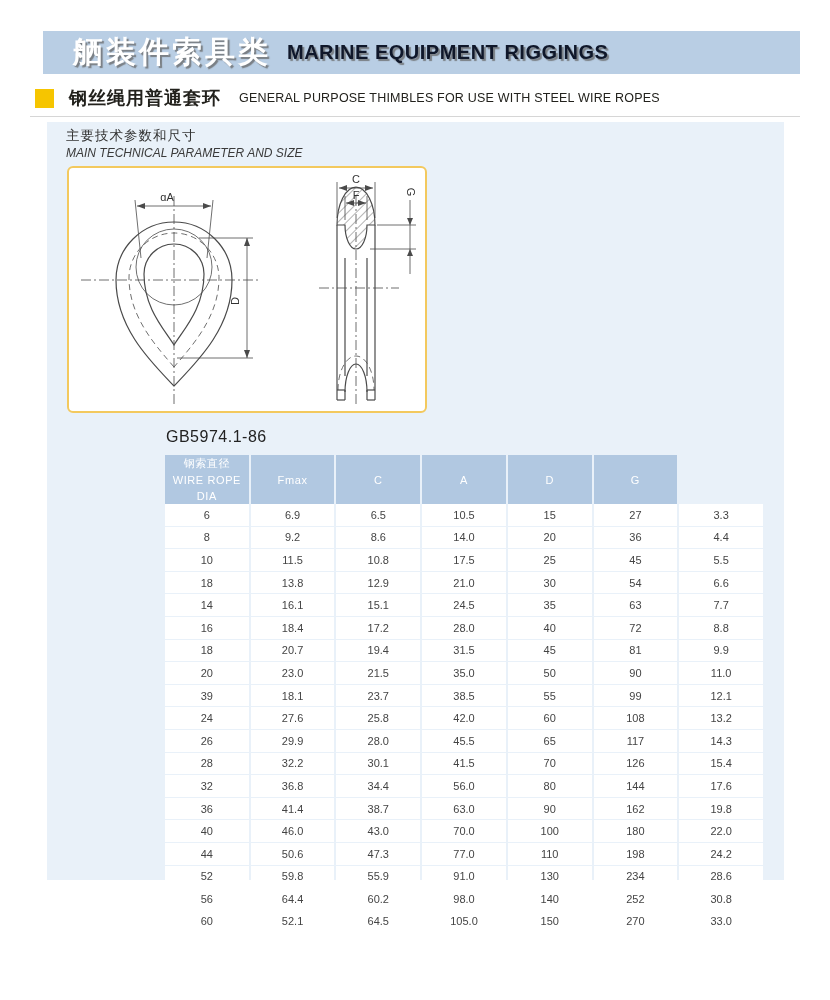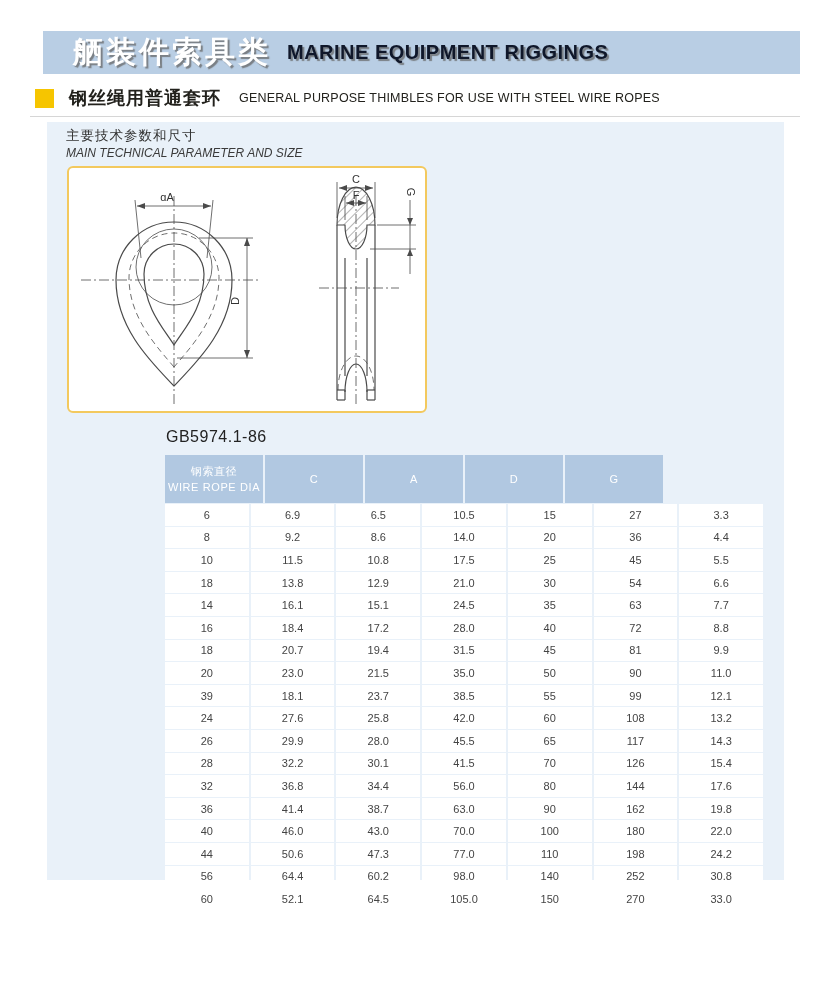--- a/index.html
+++ b/index.html
@@ -31,21 +31,21 @@
   .section-block .en { font-size:12px; color:#3a3a3a;font-style:italic; }
 
   .diagram-box { position:absolute; left:20px; top:44px; width:360px; height:247px;
     background:#fff; border:2px solid #f3c95e; border-radius:6px; }
   .diagram-box svg { display:block; }
 
   .standard { position:absolute; left:119px; top:306px; font-size:16px; color:#222; letter-spacing:.5px; }
 
   
   .table-wrap { position:absolute; left:118px; top:333px; width:598px; }
-  .thead { display:grid; grid-template-columns:repeat(6,1fr); column-gap:2px; height:48px; margin-bottom:1px; }
+  .thead { display:grid; grid-template-columns:repeat(7,1fr); column-gap:2px; height:48px; margin-bottom:1px; }
   .th { background:#b1c8e1; color:#fff; font-size:11px; display:flex; flex-direction:column;
     align-items:center; justify-content:center; text-align:center; line-height:1.5; letter-spacing:.6px; }
   .tbody { display:flex; flex-direction:column; gap:1px; }
   .trow { display:grid; grid-template-columns:repeat(7,1fr); column-gap:2px; height:21.6px; }
   .tcell { background:#fff; color:#444; font-size:11px; display:flex; align-items:center; justify-content:center; }
 
   .draw { stroke:#4a4a4a; fill:none; stroke-width:1.2; }
   .thin { stroke:#4a4a4a; fill:none; stroke-width:.8; }
   .dashdot { stroke-dasharray:10 3 2 3; }
   .dashed { stroke-dasharray:6 4; }
@@ -151,20 +151,21 @@
     </div>
 
     <div class="standard">GB5974.1-86</div>
 
     <div class="table-wrap">
       <div class="thead">
         <div class="th">
           <span>钢索直径</span>
           <span>WIRE ROPE DIA</span>
         </div>
+        <div class="th">Fmax</div>
         <div class="th">C</div>
         <div class="th">A</div>
         <div class="th">D</div>
         <div class="th">G</div>
       </div>
       <div class="tbody">
           <div class="trow">
             <div class="tcell">6</div>
             <div class="tcell">6.9</div>
             <div class="tcell">6.5</div>
@@ -302,20 +303,29 @@
           <div class="trow">
             <div class="tcell">44</div>
             <div class="tcell">50.6</div>
             <div class="tcell">47.3</div>
             <div class="tcell">77.0</div>
             <div class="tcell">110</div>
             <div class="tcell">198</div>
             <div class="tcell">24.2</div>
           </div>
           <div class="trow">
+            <div class="tcell">52</div>
+            <div class="tcell">59.8</div>
+            <div class="tcell">55.9</div>
+            <div class="tcell">91.0</div>
+            <div class="tcell">130</div>
+            <div class="tcell">234</div>
+            <div class="tcell">28.6</div>
+          </div>
+          <div class="trow">
             <div class="tcell">56</div>
             <div class="tcell">64.4</div>
             <div class="tcell">60.2</div>
             <div class="tcell">98.0</div>
             <div class="tcell">140</div>
             <div class="tcell">252</div>
             <div class="tcell">30.8</div>
           </div>
           <div class="trow">
             <div class="tcell">60</div>

